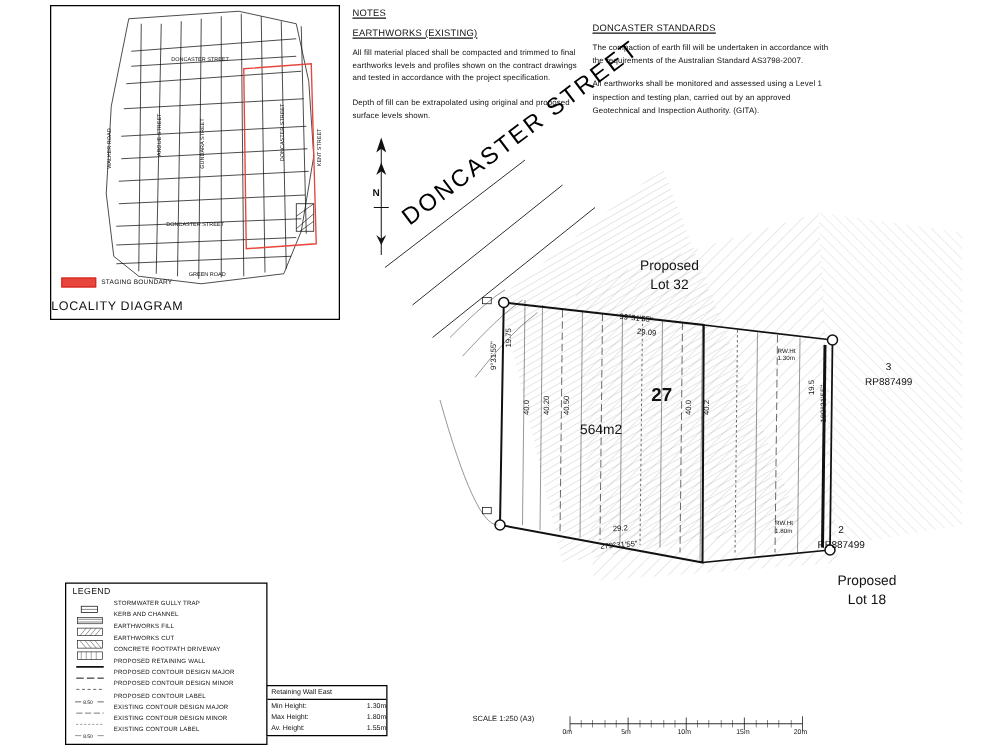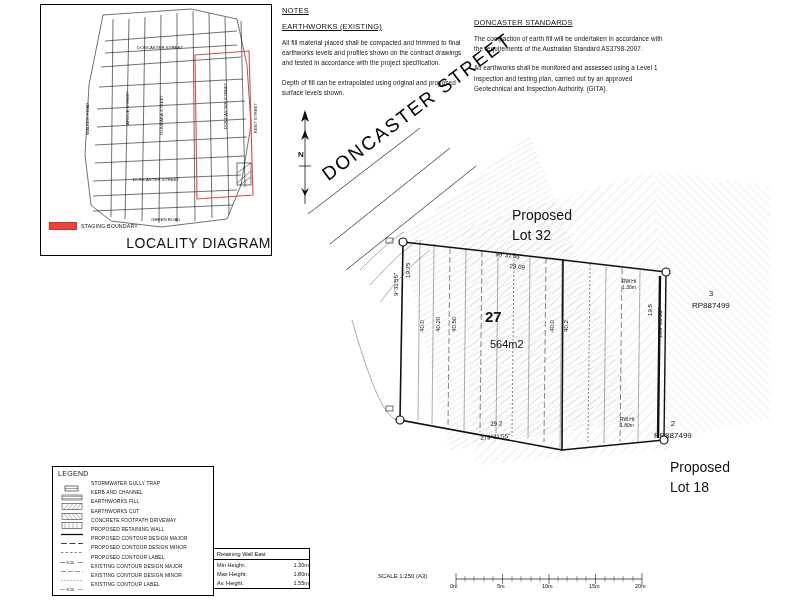--- a/index.html
+++ b/index.html
@@ -15,21 +15,21 @@
 
   
   #locality{
     left:40px;top:4px;width:230px;height:250px;
     border:1px solid #000;
     background:#fff;
   }
   #locality svg{display:block;}
   .loc-title{
     position:absolute;left:0;right:0;bottom:4px;
-    text-align:right;font-size:14px;letter-spacing:.5px;
+    text-align:left;font-size:10px;letter-spacing:.5px;
   }
   .loc-legend{
     position:absolute;left:40px;bottom:26px;font-size:5.2px;letter-spacing:.2px;
   }
   .loc-swatch{
     position:absolute;left:8px;bottom:25px;width:26px;height:6px;
     border:1px solid #d62b1f;background:#e8453c;
   }
 
   
@@ -43,23 +43,23 @@
   #north{left:288px;top:108px;width:34px;height:100px;}
   #north .lbl{position:absolute;left:10px;top:42px;font-size:8px;font-weight:bold;}
 
   
   #plan{left:300px;top:120px;width:500px;height:380px;}
 
   .street-name{
     position:absolute;font-size:19px;letter-spacing:2px;
     transform-origin:left top;color:#000;
   }
-  .lot-num{position:absolute;font-size:15px;font-weight:bold;}
-  .lot-area{position:absolute;font-size:11px;margin-left:26px;}
-  .prop-lot{position:absolute;font-size:14px;text-align:left;line-height:1.4;}
+  .lot-num{position:absolute;font-size:15px;font-weight:bold;margin-left:36px;}
+  .lot-area{position:absolute;font-size:11px;}
+  .prop-lot{position:absolute;font-size:11px;text-align:center;line-height:1.4;}
   .rp{position:absolute;font-size:8px;text-align:center;line-height:1.45;}
   .dim{position:absolute;font-size:6.2px;white-space:nowrap;transform-origin:left top;}
   .wall-lbl{position:absolute;font-size:5px;line-height:1.2;white-space:nowrap;transform-origin:left top;}
 
   
   #legend{
     left:52px;top:466px;width:160px;height:128px;
     border:1px solid #000;background:#fff;
   }
   #legend .lg-title{font-size:7px;padding:3px 0 2px 5px;letter-spacing:.3px;}

